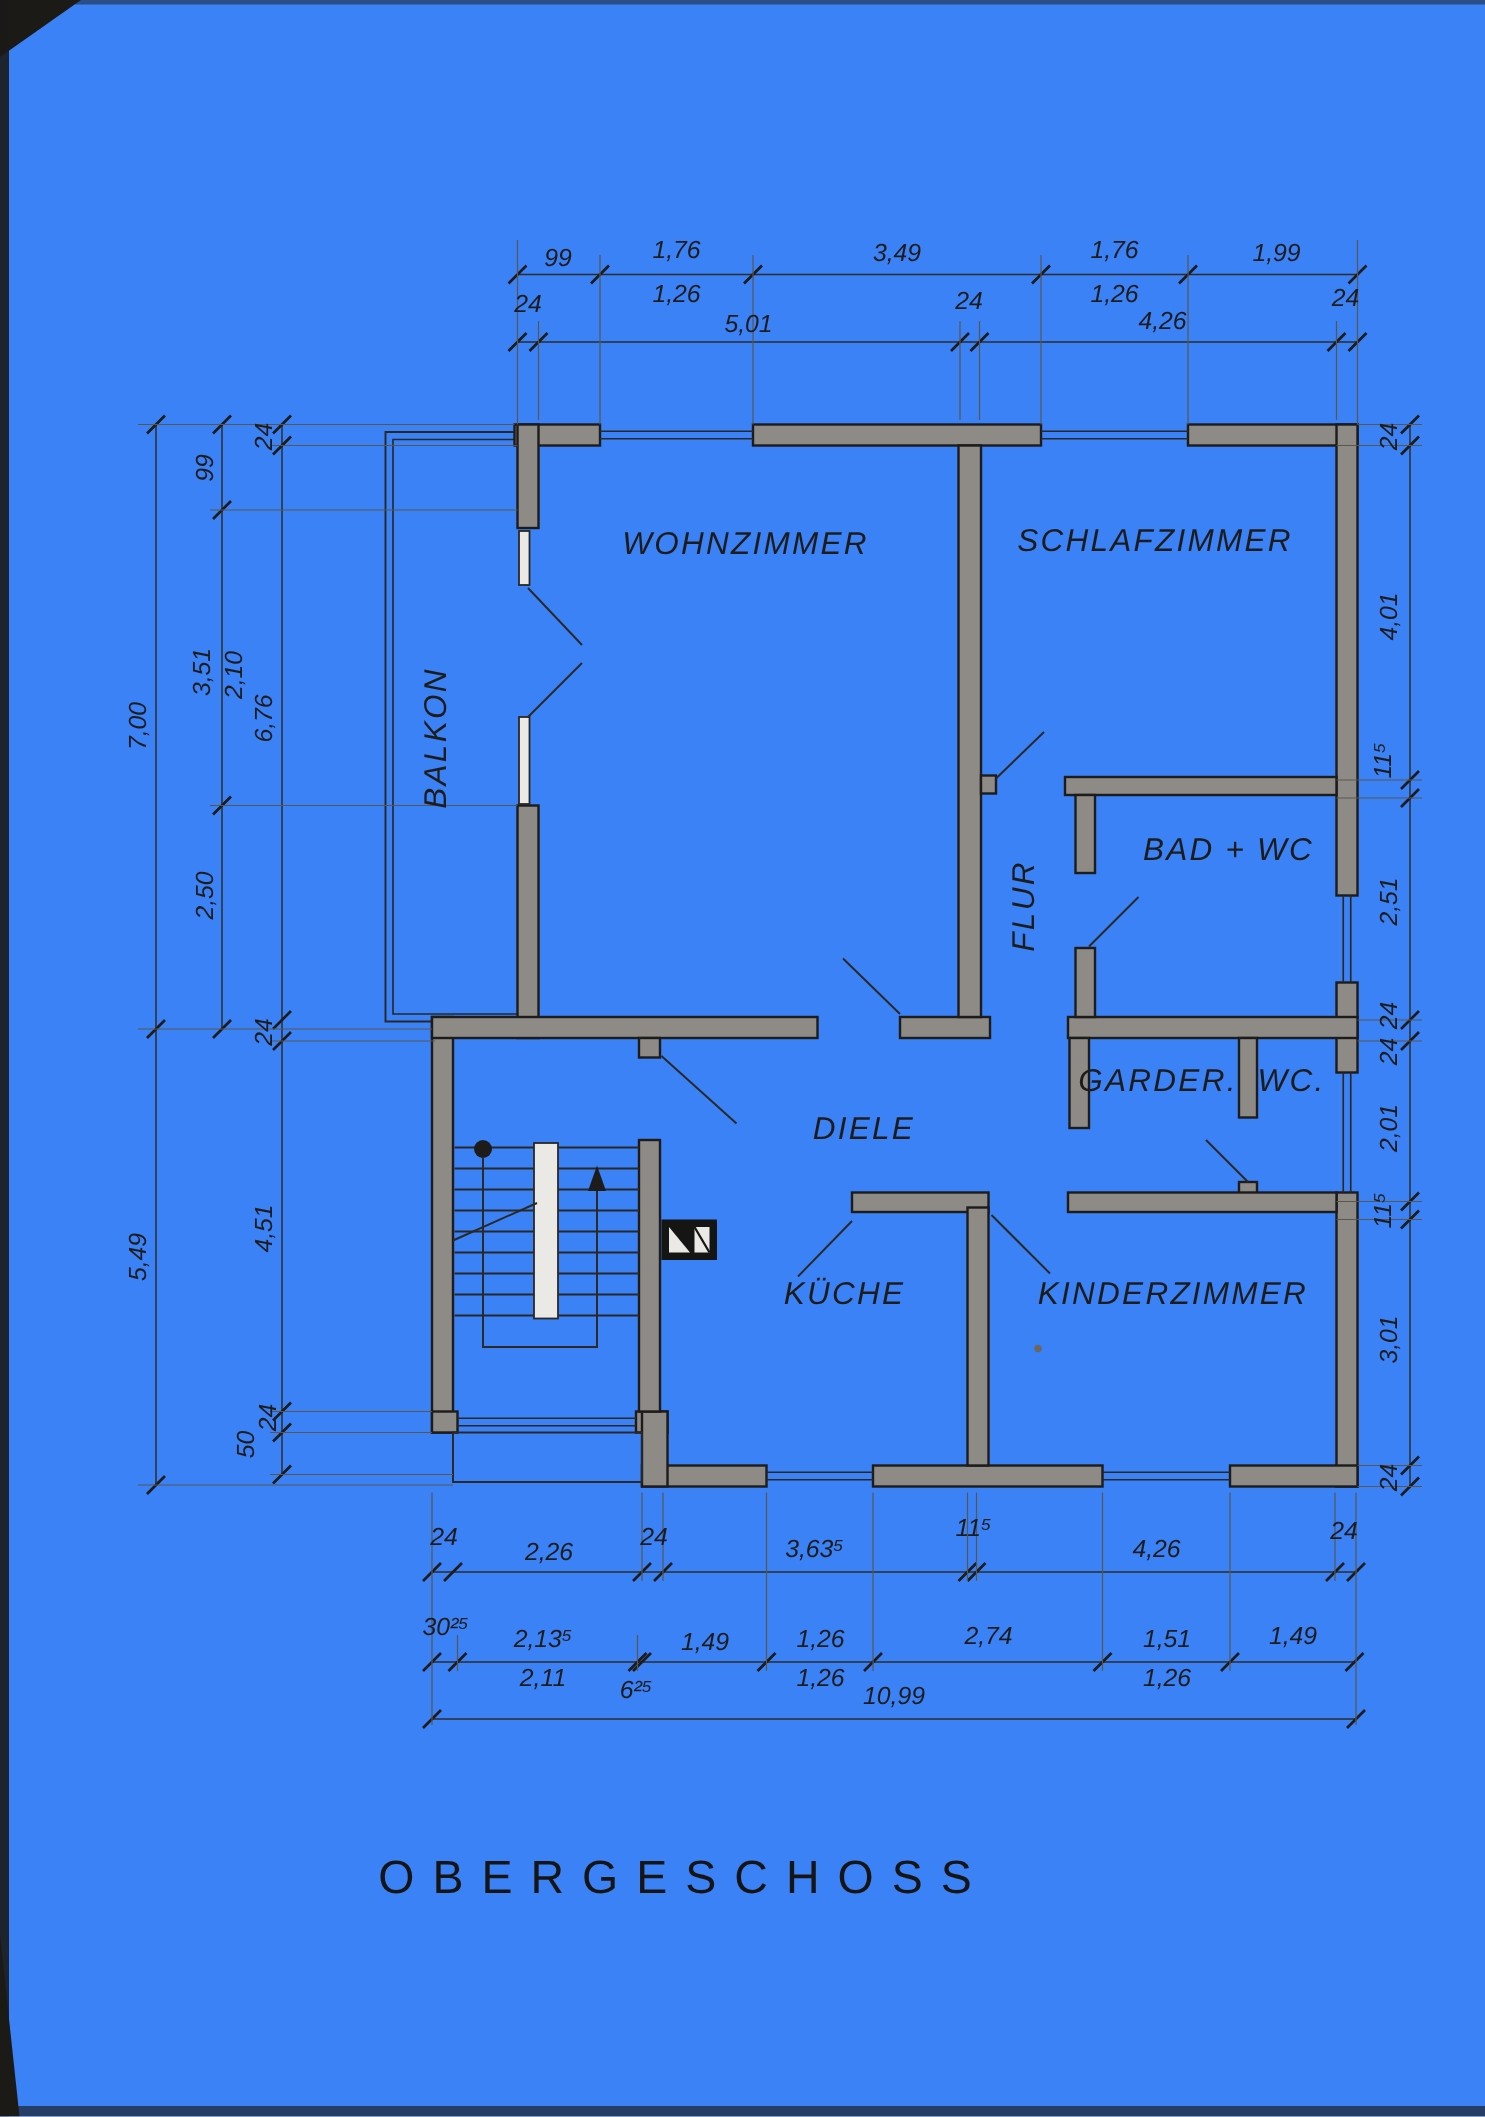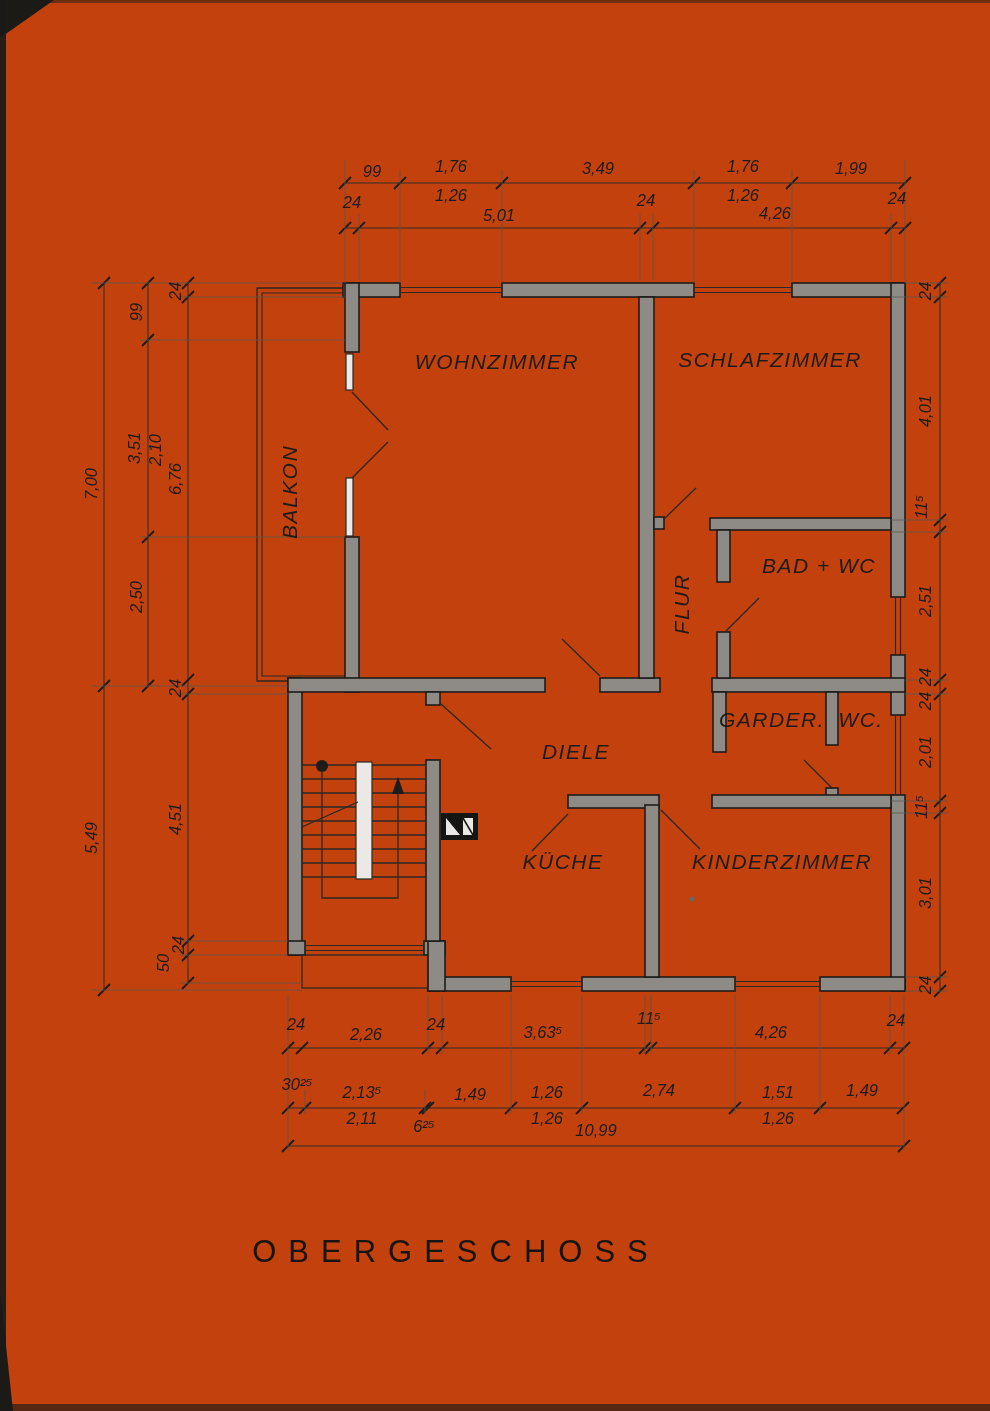--- a/index.html
+++ b/index.html
@@ -1,16 +1,16 @@
 <!DOCTYPE html>
 <html><head>
 <meta charset="utf-8">
 <style>
   html,body{margin:0;padding:0;background:#cfcecb;}
-  #page{position:relative;width:990px;height:1411px;background:#c2410c;overflow:hidden;
+  #page{position:relative;width:990px;height:1411px;background:#3b82f6;overflow:hidden;
         font-family:"Liberation Sans",sans-serif;}
   svg{position:absolute;left:0;top:0;}
   .wall{fill:#8e8b86;stroke:#1d1c1a;stroke-width:1.6;}
   .thin{stroke:#2a2824;stroke-width:1.3;fill:none;}
   .win{stroke:#2a2824;stroke-width:1.1;fill:none;}
   .leaf{fill:#eae9e5;stroke:#2a2824;stroke-width:1.2;}
   .dimline{stroke:#2e2c28;stroke-width:1;fill:none;}
   .tick{stroke:#1d1c1a;stroke-width:1.8;fill:none;}
   .wit{stroke:#5a564e;stroke-width:0.8;fill:none;}
   text{font-family:"Liberation Sans",sans-serif;fill:#1d1c1a;}

